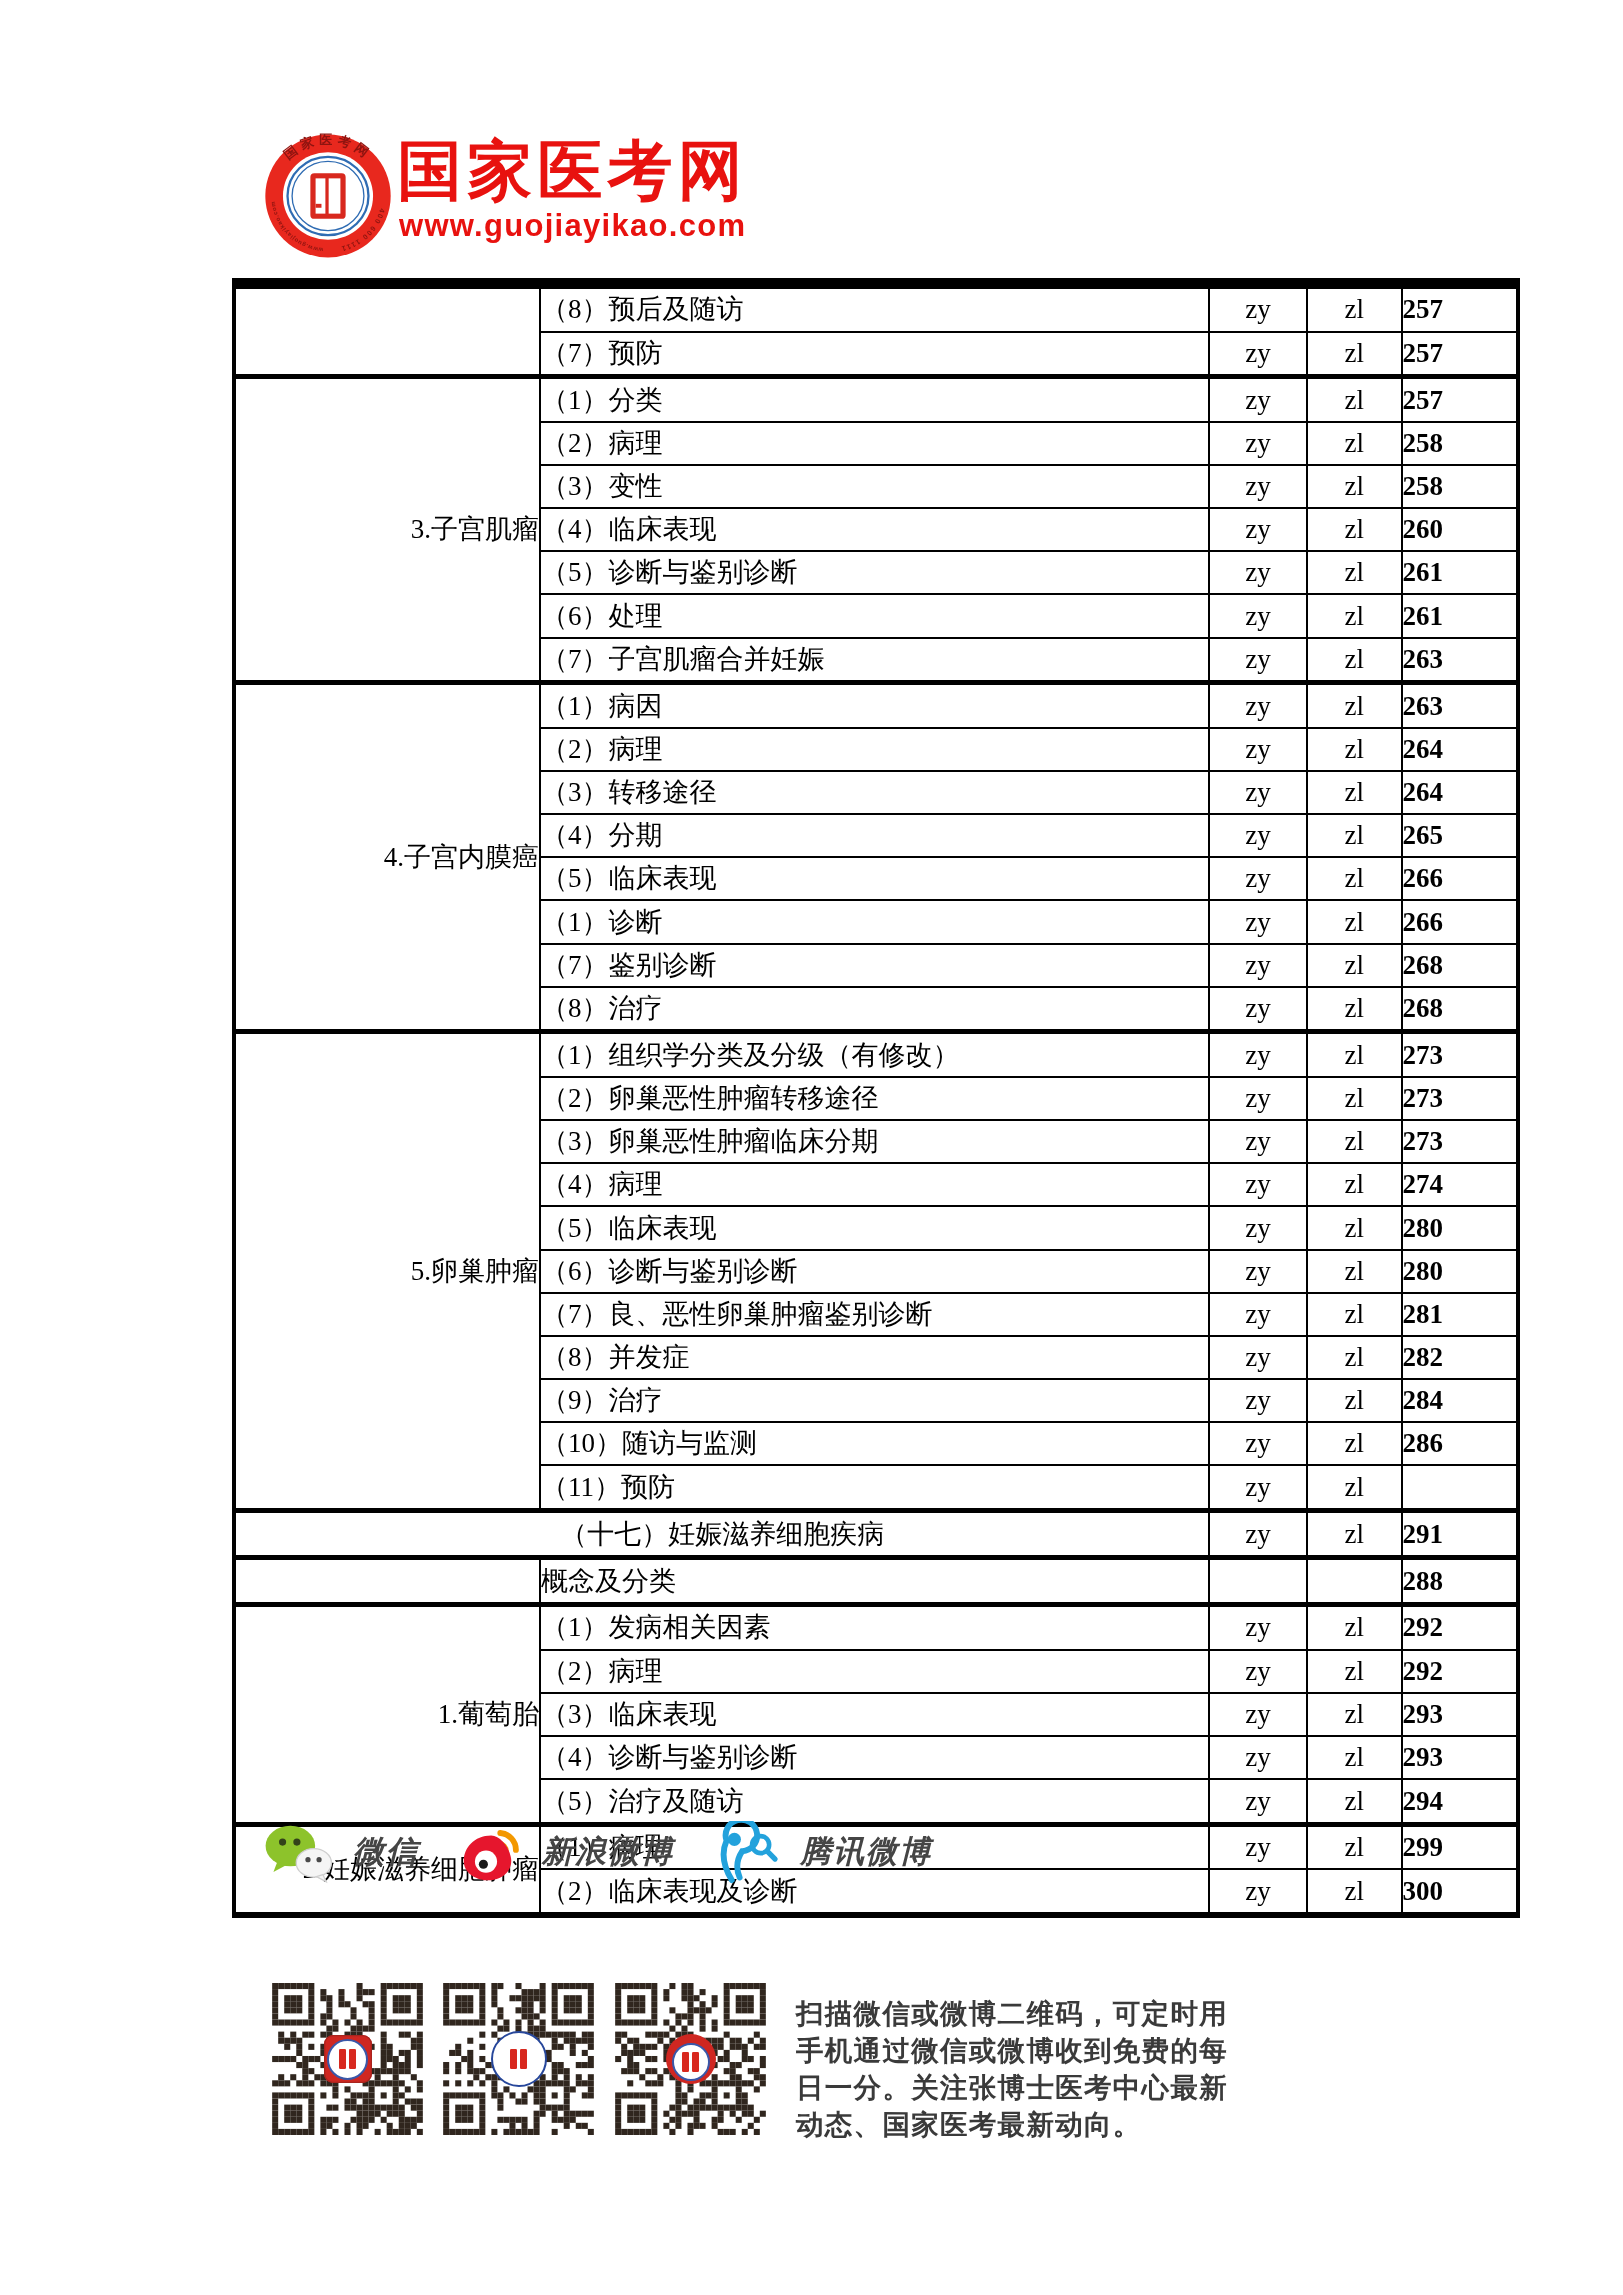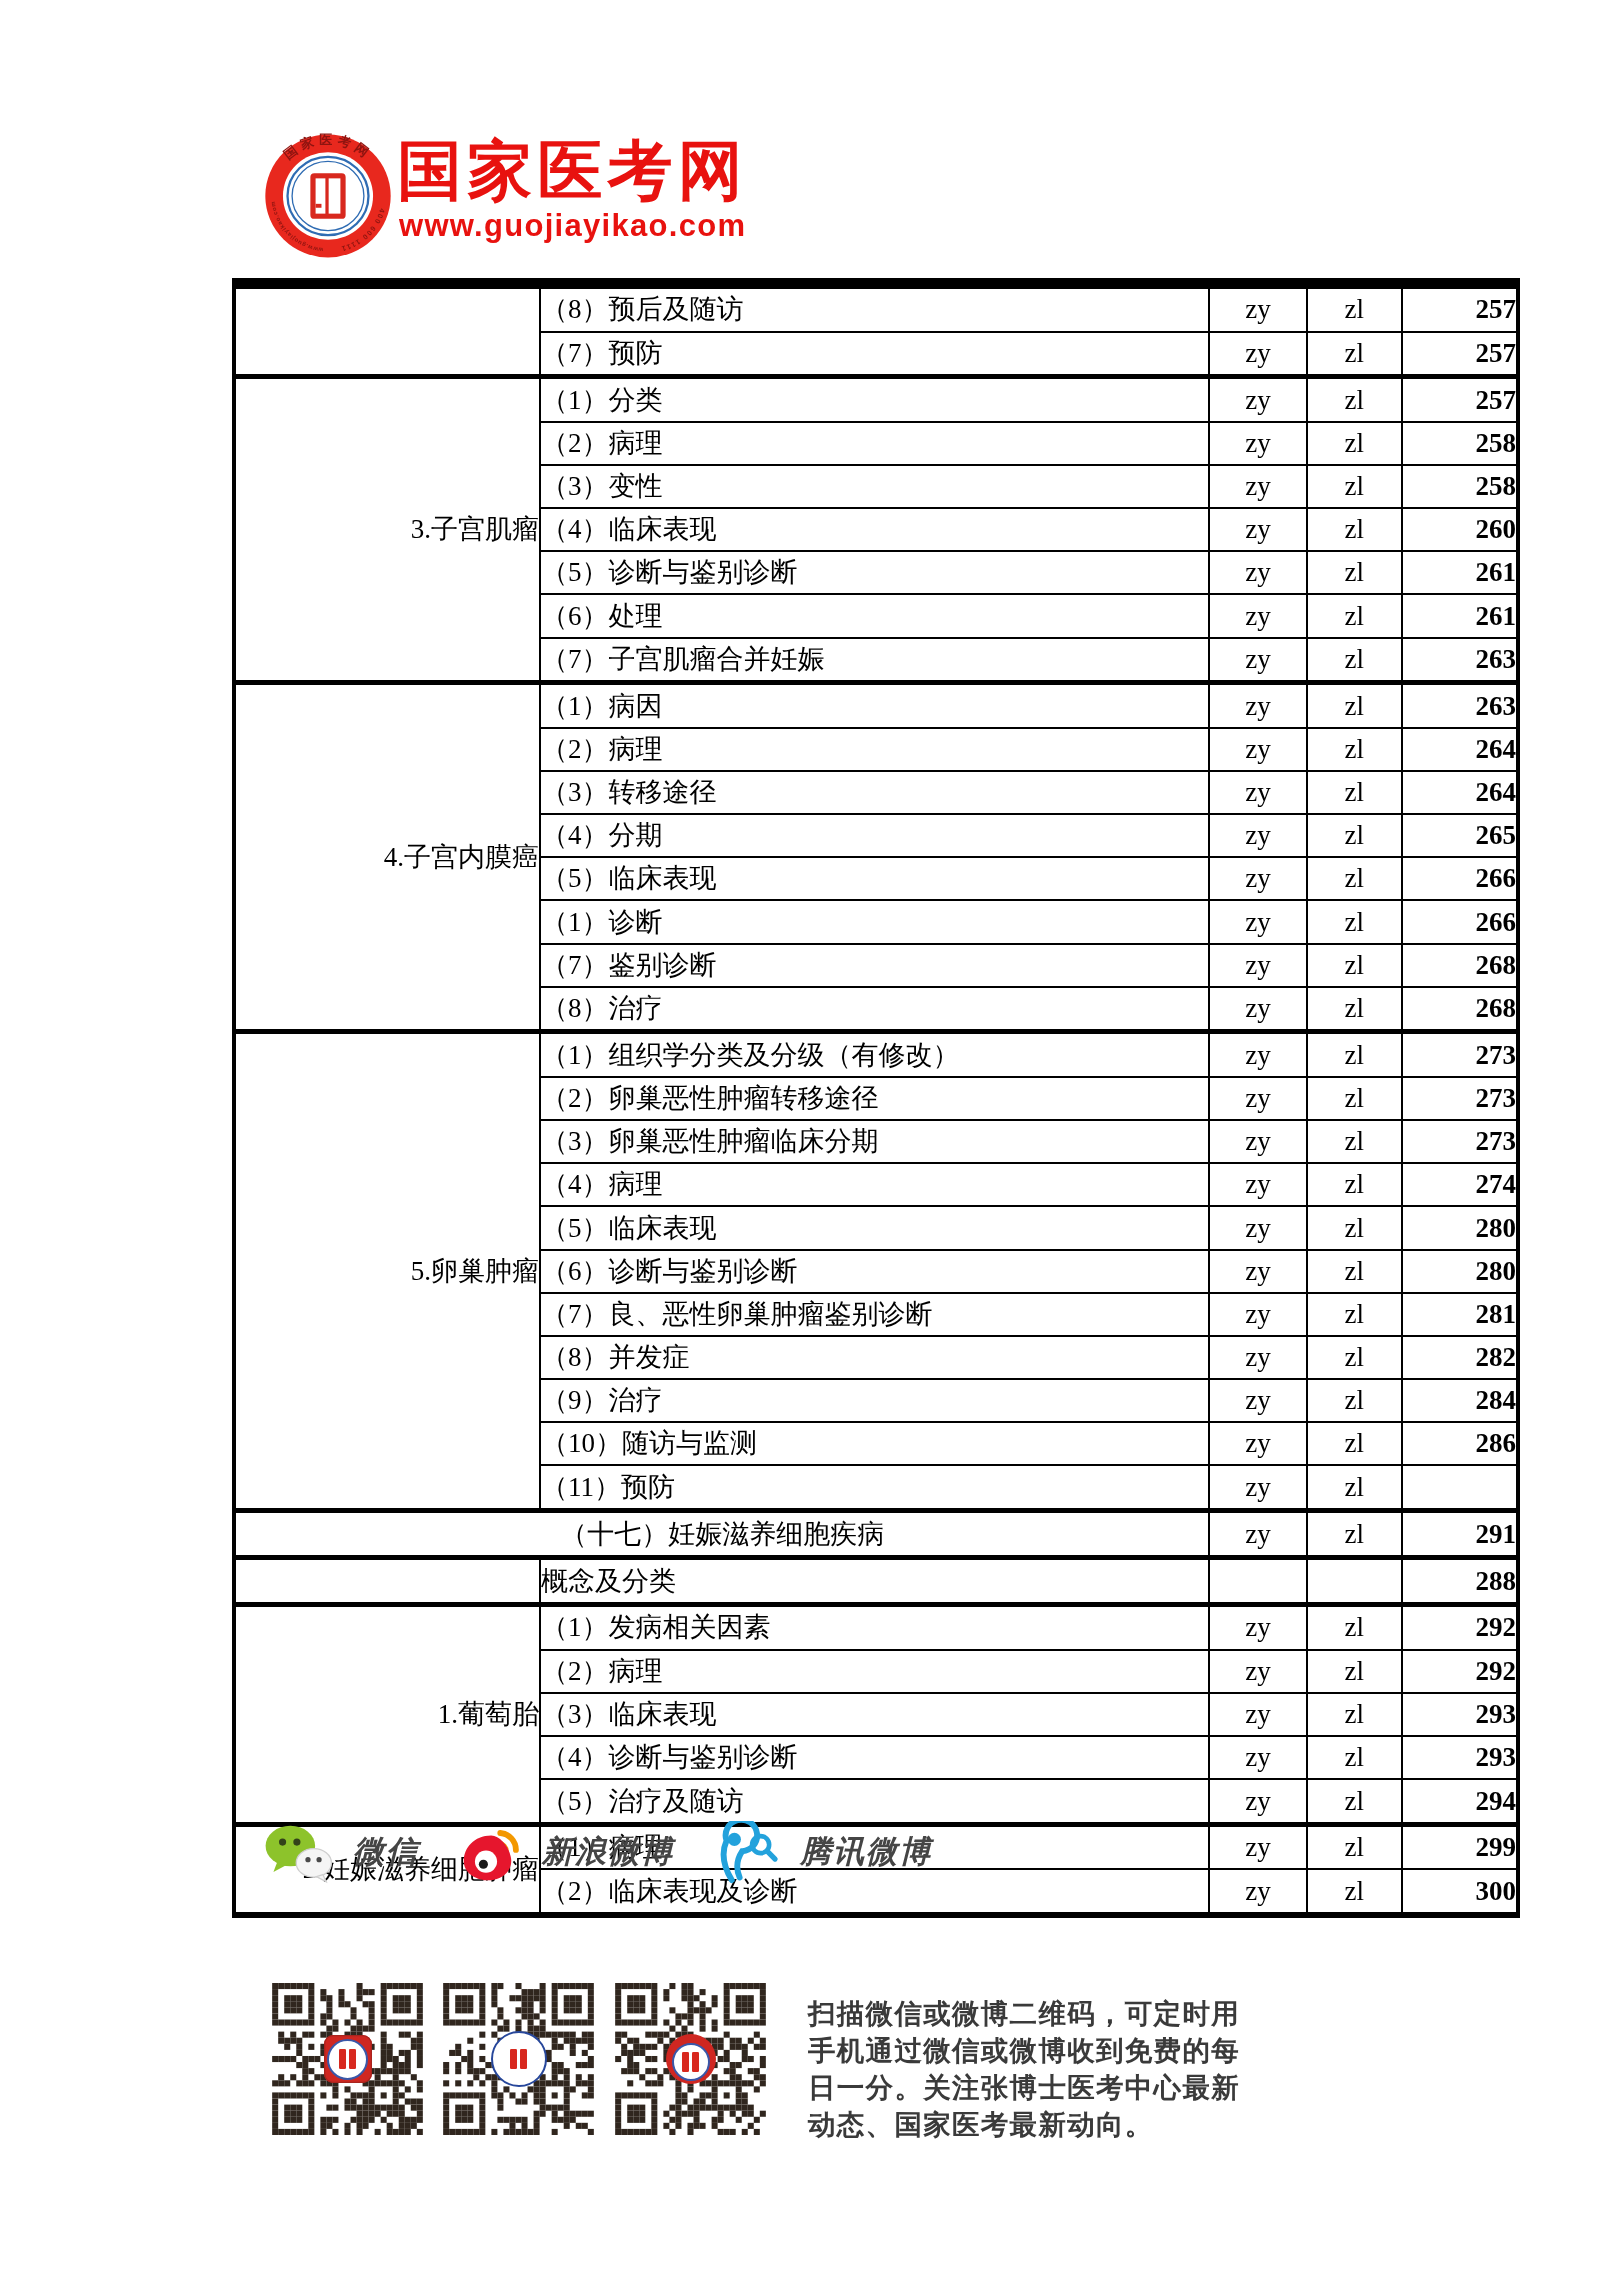--- a/index.html
+++ b/index.html
@@ -34,21 +34,21 @@
   table.toc td {
     border:2px solid #000; border-top-width:2.6px; border-bottom-width:2.6px;
     padding:0; vertical-align:middle; font-size:27px; line-height:1.15;
     overflow:hidden; background:#fff;
   }
   table.toc tr.sec-start > td { border-top-width:5.2px; }
   td.cat   { text-align:right; padding-left:6.5px; }
   td.catfull { text-align:center; padding-left:7.9px; }
   td.topic { text-align:left; padding-left:19.6px; }
   td.zy, td.zl { text-align:center; font-size:26px; }
-  td.pg  { text-align:right; font-weight:bold; font-size:27px; }
+  td.pg  { text-align:left; font-weight:bold; font-size:27px; }
 
   
   .social-row { position:absolute; left:263px; top:1818px; height:68px; display:flex; align-items:center; }
   .social-item { display:flex; align-items:center; }
   .social-label {
     font-family:"Liberation Sans","DejaVu Sans",sans-serif;
     font-weight:bold; font-style:italic; font-size:31px; color:#454545;
     letter-spacing:2px; margin-left:17px; white-space:nowrap;
   }
 
@@ -62,21 +62,21 @@
   .emblem.v1 { width:48px; height:48px; border-radius:9.2px; background:#cf2721; box-shadow:0 0 0 1.3px #a8241e inset; }
   .emblem.v1 .ring { width:37px; height:37px; border-radius:50%; background:#fff; border:2px solid #3a57a8; display:flex; align-items:center; justify-content:center; }
   .emblem.v2 { width:52px; height:52px; border-radius:50%; background:#fff; border:2.6px solid #27479b; }
   .emblem.v2 .ring { width:42px; height:42px; border-radius:50%; background:#fff; display:flex; align-items:center; justify-content:center; }
   .emblem.v3 { width:50px; height:50px; border-radius:50%; background:#cf2721; }
   .emblem.v3 .ring { width:34px; height:34px; border-radius:50%; background:#fff; border:2px solid #3a57a8; display:flex; align-items:center; justify-content:center; margin:5.9px auto 0 auto; }
   .emblem .glyph { display:flex; gap:3.3px; }
   .emblem .glyph i { display:block; width:7.2px; height:19.6px; background:#d8281e; border-radius:1.3px; }
 
   
-  .footer-note { position:absolute; left:796px; top:1995px;margin-left:12px; }
+  .footer-note { position:absolute; left:796px; top:1995px; }
   .footer-note div {
     font-family:"Liberation Sans","DejaVu Sans",sans-serif;
     font-weight:bold; font-size:27.5px; line-height:37px; letter-spacing:1.3px;
     color:#3a3a3a; white-space:nowrap;
   }
 </style>
 </head>
 <body>
 
 <div id="page">

